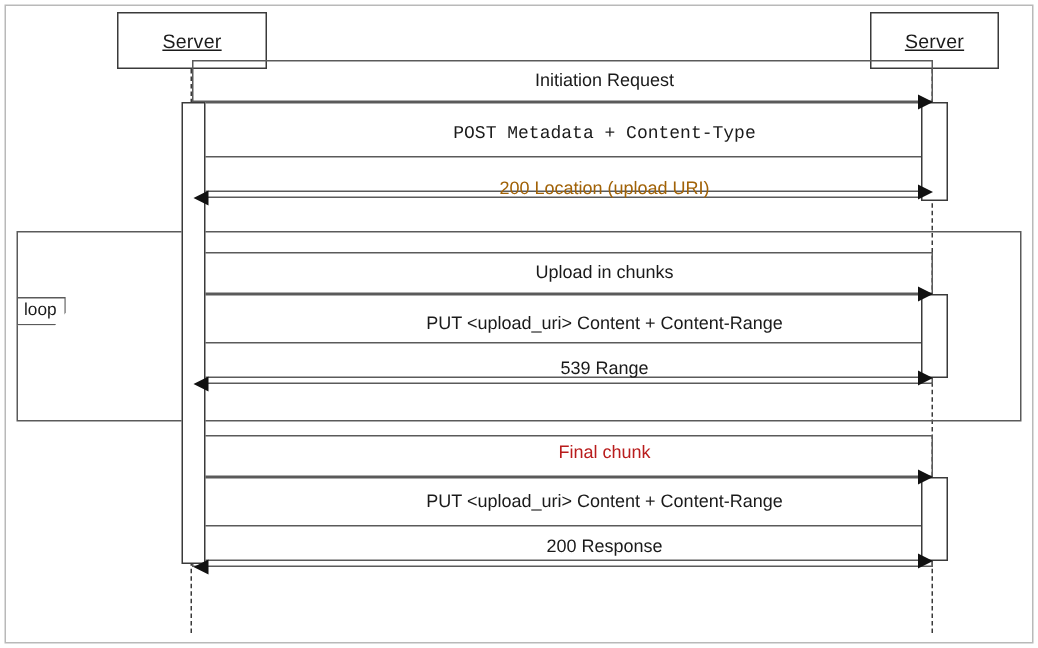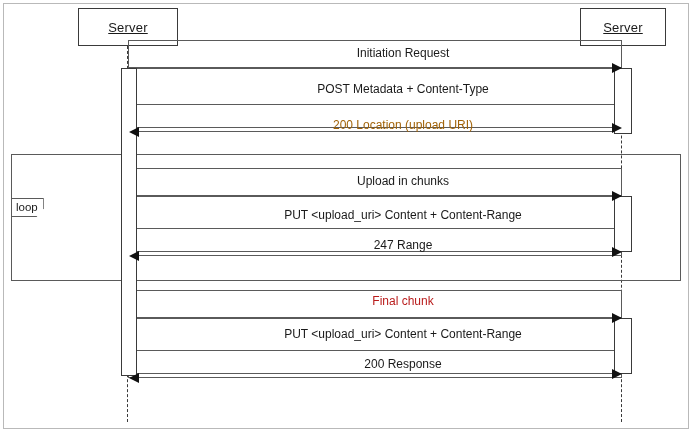--- a/index.html
+++ b/index.html
@@ -144,33 +144,33 @@
           <span class="fragment-tab-label" style="color: rgb(26, 26, 26);">loop</span>
         </div>
       </div>
     </div>
 
   <div id="messages">
       <div class="msg-band" style="left: 128px; top: 40px; width: 494px; height: 28px; border-color: rgb(90, 90, 90);"></div>
       <div class="msg-caption" style="left: 128px; width: 494px; top: 46px; color: rgb(26, 26, 26);">Initiation Request</div>
       <div class="arrow-right" style="left: 612px; border-left-color: rgb(17, 17, 17); top: 63px;"></div>
       <div class="msg-band" style="left: 128px; top: 68px; width: 494px; height: 60px; border-color: rgb(90, 90, 90);"></div>
-      <div class="msg-caption" style="left: 128px; width: 494px; top: 82px; color: rgb(26, 26, 26);">POST Metadata + Content-Type</div>
+      <div class="msg-caption" style="left: 128px; width: 494px; top: 82px; color: rgb(26, 26, 26); font-family: Liberation Mono, monospace;">POST Metadata + Content-Type</div>
       <div class="arrow-right" style="left: 612px; border-left-color: rgb(17, 17, 17); top: 123px;"></div>
       <div class="msg-band" style="left: 128px; top: 104px; width: 494px; height: 28px; border-color: rgb(90, 90, 90);"></div>
       <div class="msg-caption" style="left: 128px; width: 494px; top: 118px; color: #a16207;">200 Location (upload URI)</div>
       <div class="arrow-left" style="left: 129px; border-right-color: rgb(17, 17, 17); top: 127px;"></div>
       <div class="msg-band" style="left: 128px; top: 168px; width: 494px; height: 28px; border-color: rgb(90, 90, 90);"></div>
       <div class="msg-caption" style="left: 128px; width: 494px; top: 174px; color: rgb(26, 26, 26);">Upload in chunks</div>
       <div class="arrow-right" style="left: 612px; border-left-color: rgb(17, 17, 17); top: 191px;"></div>
       <div class="msg-band" style="left: 128px; top: 196px; width: 494px; height: 56px; border-color: rgb(90, 90, 90);"></div>
       <div class="msg-caption" style="left: 128px; width: 494px; top: 208px; color: rgb(26, 26, 26);">PUT &lt;upload_uri&gt; Content + Content-Range</div>
       <div class="arrow-right" style="left: 612px; border-left-color: rgb(17, 17, 17); top: 247px;"></div>
       <div class="msg-band" style="left: 128px; top: 228px; width: 494px; height: 28px; border-color: rgb(90, 90, 90);"></div>
-      <div class="msg-caption" style="left: 128px; width: 494px; top: 238px; color: rgb(26, 26, 26);">247 Range</div>
+      <div class="msg-caption" style="left: 128px; width: 494px; top: 238px; color: rgb(26, 26, 26);">539 Range</div>
       <div class="arrow-left" style="left: 129px; border-right-color: rgb(17, 17, 17); top: 251px;"></div>
       <div class="msg-band" style="left: 128px; top: 290px; width: 494px; height: 28px; border-color: rgb(90, 90, 90);"></div>
       <div class="msg-caption" style="left: 128px; width: 494px; top: 294px; color: #b91c1c;">Final chunk</div>
       <div class="arrow-right" style="left: 612px; border-left-color: rgb(17, 17, 17); top: 313px;"></div>
       <div class="msg-band" style="left: 128px; top: 318px; width: 494px; height: 56px; border-color: rgb(90, 90, 90);"></div>
       <div class="msg-caption" style="left: 128px; width: 494px; top: 327px; color: rgb(26, 26, 26);">PUT &lt;upload_uri&gt; Content + Content-Range</div>
       <div class="arrow-right" style="left: 612px; border-left-color: rgb(17, 17, 17); top: 369px;"></div>
       <div class="msg-band" style="left: 128px; top: 350px; width: 494px; height: 28px; border-color: rgb(90, 90, 90);"></div>
       <div class="msg-caption" style="left: 128px; width: 494px; top: 357px; color: rgb(26, 26, 26);">200 Response</div>
       <div class="arrow-left" style="left: 129px; border-right-color: rgb(17, 17, 17); top: 373px;"></div>

